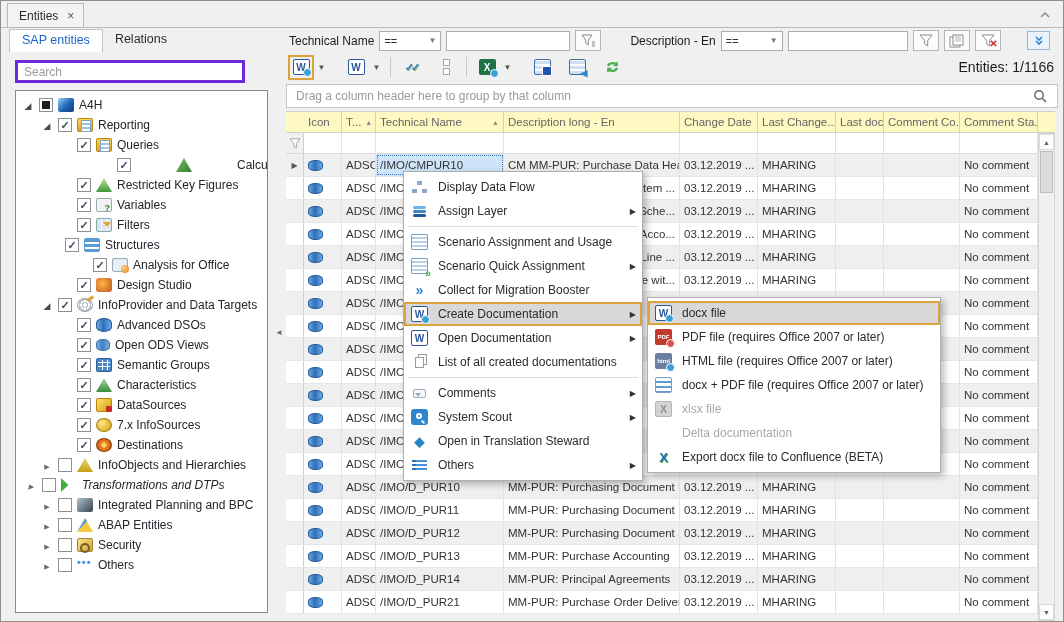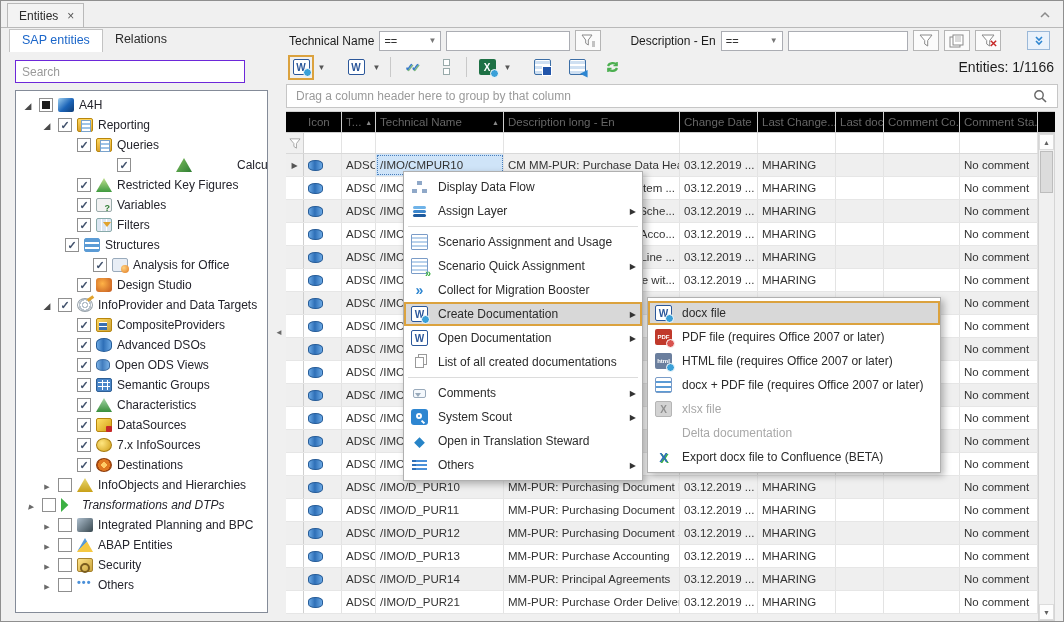--- a/index.html
+++ b/index.html
@@ -13,21 +13,21 @@
   .doc-tab .x{color:#555;font-size:12px;cursor:default}
   .strip-right{margin-left:auto;margin-right:12px;align-self:center}
 
   
   .main{display:flex;height:593px}
   .left{width:272px;display:flex;flex-direction:column;padding:0 0 8px 8px}
   .subtabs{display:flex;height:23px;margin-top:1px;font-size:12.5px}
   .subtab{padding:3px 12px 0 12px;color:#2b2b2b;cursor:default}
   .subtab.active{color:#1b66c9;background:#fff;border:1px solid #c3c3c3;border-bottom:none}
   .searchwrap{margin:8px 6px 7px 6px}
-  .search{width:230px;height:23px;border:1px solid #6d28d9;background:#fff;font-size:12px;padding:0 6px;color:#333;font-family:"Liberation Sans",sans-serif}
+  .search{width:230px;height:23px;border:3px solid #6d28d9;background:#fff;font-size:12px;padding:0 6px;color:#333;font-family:"Liberation Sans",sans-serif}
   .search::placeholder{color:#9a9a9a}
   .treebox{flex:1;margin-left:6px;margin-right:5px;border:1px solid #848b98;background:#fff;overflow:hidden;padding-top:4px}
   .titem{height:20px;display:flex;align-items:center;gap:5px;font-size:12px;color:#24242c;white-space:nowrap}
   .exp{width:12px;flex:none;text-align:center;color:#4a4a4a}
   .exp.open::before{content:"◢";font-size:9px}
   .exp.closed::before{content:"▶";font-size:7px;color:#6a6a6a}
   .cb{width:14px;height:14px;flex:none;border:1px solid #8f8f8f;background:#fff;display:flex;align-items:center;justify-content:center}
   .cb.checked::before{content:"✓";font-size:11px;color:#44546e;font-weight:bold;line-height:1}
   .cb.indeterminate::before{content:"";width:8px;height:8px;background:#1d1d1d}
 
@@ -96,21 +96,21 @@
   .groupbar{height:24px;margin:2px 2px 0 3px;background:#fff;border:1px solid #c6c6c6;display:flex;align-items:center;padding:0 9px;font-size:12px;color:#9a9a9a}
   .groupbar svg{margin-left:auto}
 
   
   .grid{position:relative;flex:1;margin:3px 0 0 3px;overflow:hidden}
   .gridwrap{width:769px}
   .grow{display:flex;align-items:stretch}
   .c{display:flex;align-items:center;padding:0 4px;font-size:11.5px;color:#333;overflow:hidden;white-space:nowrap;flex:none}
   .c-ind{width:18px}.c-icon{width:38px}.c-type{width:34px}.c-tech{width:128px}.c-desc{width:176px}
   .c-date{width:78px}.c-lc{width:78px}.c-ld{width:48px}.c-cc{width:76px}.c-cs{width:78px}
-  .gheader{height:22px;background:#000000;border-top:1px solid #cfcfcf;border-bottom:1px solid #cfcfcf}
+  .gheader{height:22px;background:#fef9c3;border-top:1px solid #cfcfcf;border-bottom:1px solid #cfcfcf}
   .gheader .c{color:#666;border-right:1px solid #cfcfcf;gap:4px}
   .gheader .c-ind{border-right:none}
   .sort{font-size:7px;color:#888;margin-left:auto}
   .gfilter{height:21px;background:#fff;border-bottom:1px solid #d9d9d9}
   .gfilter .c{border-right:1px solid #e3e3e3}
   .gfilter .c-ind{background:#f0f0f0;border-right:1px solid #cfcfcf;justify-content:center;padding:0}
   .row{height:23px;background:#fff;border-bottom:1px solid #e6e6e6}
   .row.alt{background:#efefef}
   .row .c{border-right:1px solid #e3e3e3;height:100%}
   .row .c-ind{border-right:1px solid #cfcfcf;background:inherit;justify-content:center;padding:0;font-size:8px;color:#555}
@@ -269,26 +269,20 @@
           </div>
           <div class="titem" style="padding-left: 25px;">
             <span class="exp open"></span>
             <span class="cb checked"></span>
             <span class="ti ti-ipd"></span>
             <span>InfoProvider and Data Targets</span>
           </div>
           <div class="titem" style="padding-left: 44px;">
             <span class="exp none"></span>
             <span class="cb checked"></span>
-            <span class="ti ti-cmp"></span>
-            <span>CompositeProviders</span>
-          </div>
-          <div class="titem" style="padding-left: 44px;">
-            <span class="exp none"></span>
-            <span class="cb checked"></span>
             <span class="ti ti-dso"></span>
             <span>Advanced DSOs</span>
           </div>
           <div class="titem" style="padding-left: 44px;">
             <span class="exp none"></span>
             <span class="cb checked"></span>
             <span class="ti ti-ods"></span>
             <span>Open ODS Views</span>
           </div>
           <div class="titem" style="padding-left: 44px;">

